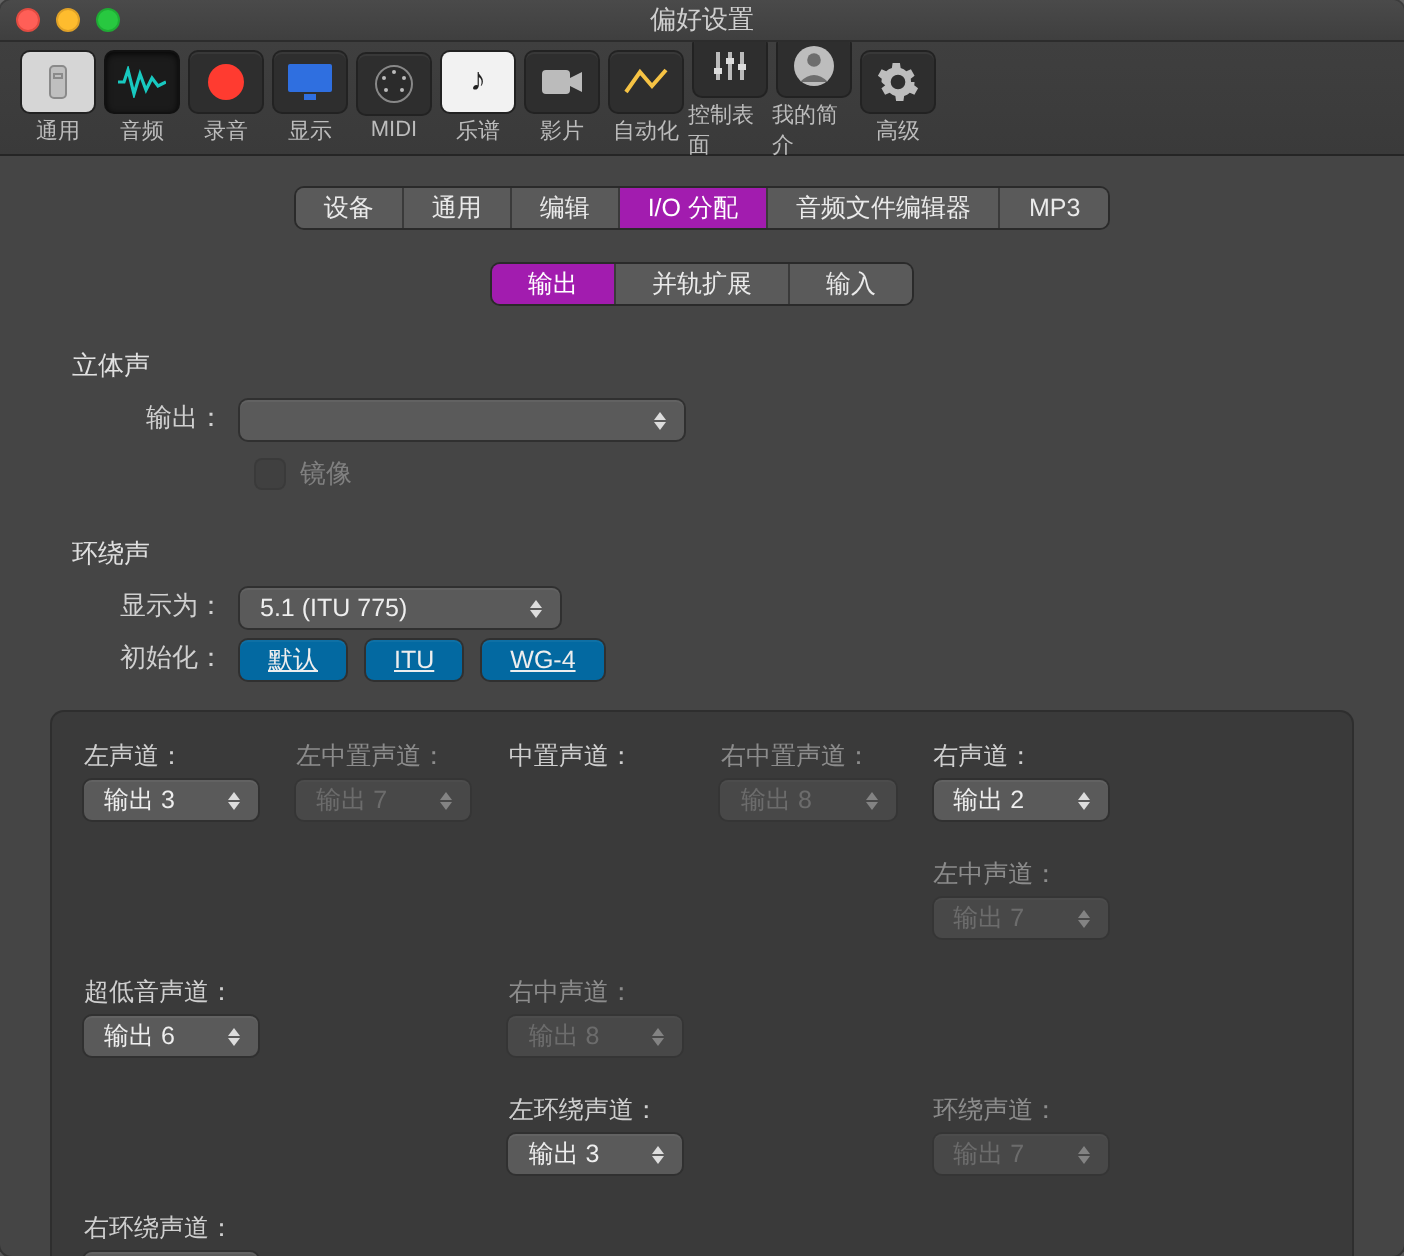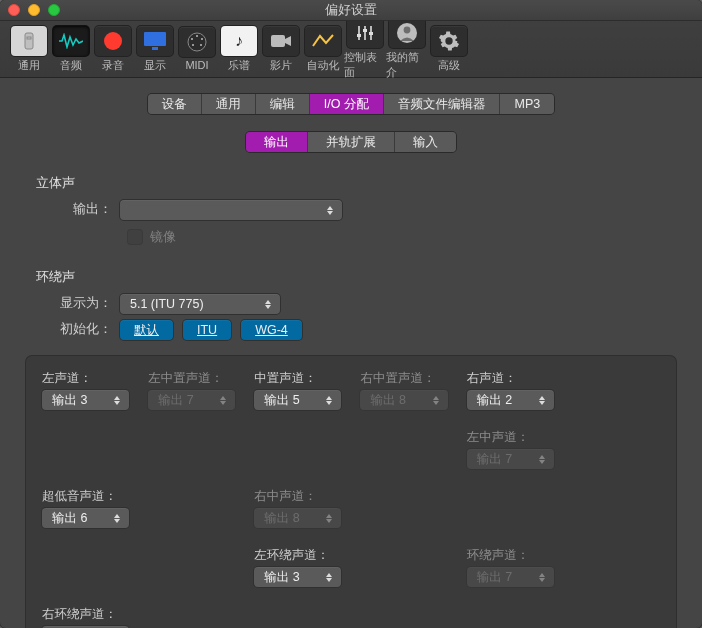--- a/index.html
+++ b/index.html
@@ -333,24 +333,20 @@
           </div>
           <div class="ch">
             <div class="cl" style="opacity: 0.55;">左中置声道：</div>
             <div class="popup dim">
               <span>输出 7</span>
               <span class="caret"></span>
             </div>
           </div>
           <div class="ch">
             <div class="cl">中置声道：</div>
-            <div class="popup">
-              <span>输出 5</span>
-              <span class="caret"></span>
-            </div>
           </div>
           <div class="ch">
             <div class="cl" style="opacity: 0.55;">右中置声道：</div>
             <div class="popup dim">
               <span>输出 8</span>
               <span class="caret"></span>
             </div>
           </div>
           <div class="ch">
             <div class="cl">右声道：</div>

